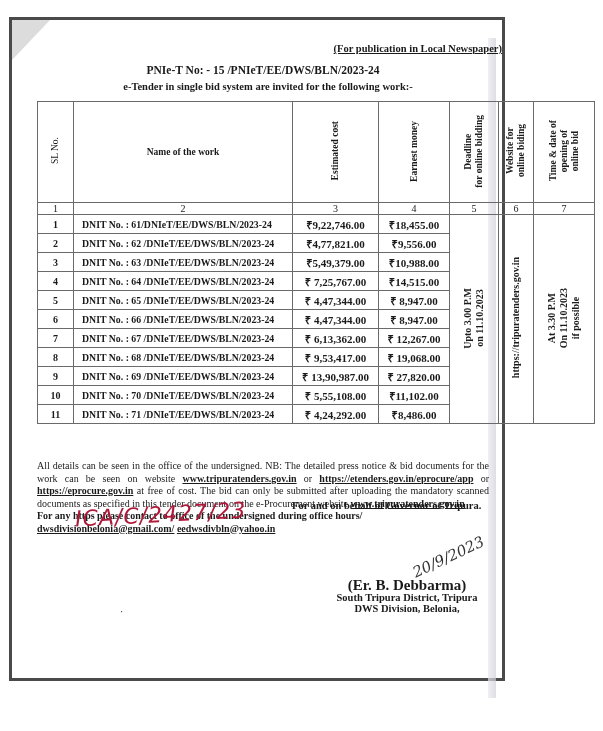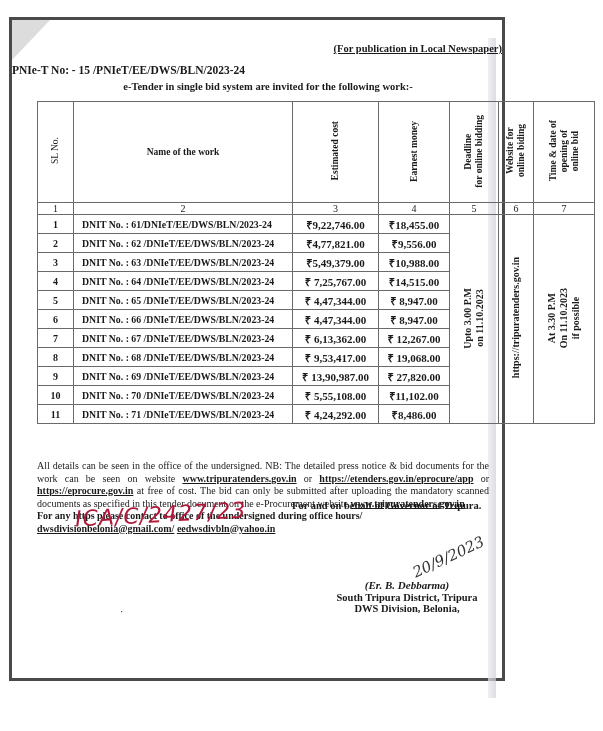--- a/index.html
+++ b/index.html
@@ -2,21 +2,21 @@
 <html><head>
 <meta charset="utf-8">
 <style>
   html, body { margin:0; padding:0; background:#ffffff; }
   body { width:603px; height:731px; position:relative; overflow:hidden; font-family:"Liberation Serif", serif; color:#1a1a1a; }
   .page { position:absolute; left:9px; top:17px; width:496px; height:664px; }
   .corner { position:absolute; left:0; top:0; width:0; height:0; border-top:40px solid #dcdcdc; border-right:38px solid transparent; }
   .right-shadow { position:absolute; right:6px; top:18px; width:8px; height:660px; background:linear-gradient(90deg,#e8e8ee,#cfcfd8); opacity:.7; }
   .hdr1 { position:absolute; left:0; width:100%; top:23px; text-align:right; font-weight:bold; font-size:10.5px; }
   .hdr1 span { text-decoration:underline; }
-  .hdr2 { position:absolute; left:0; width:100%; top:44px; font-weight:bold; font-size:11.5px; }
+  .hdr2 { position:absolute; left:6px; width:100%; top:44px; text-align:center; font-weight:bold; font-size:11.5px; }
   .hdr3 { position:absolute; left:11px; width:100%; top:61px; text-align:center; font-weight:bold; font-size:10.5px; }
 
   table.t { position:absolute; left:28px; top:84px; border-collapse:collapse; font-size:10px; font-weight:bold; }
   table.t td, table.t th { border:1px solid #6a6a6a; padding:0; }
   th.rot { height:100px; vertical-align:middle; }
   .vt { writing-mode:vertical-rl; transform:rotate(180deg); display:inline-block; line-height:11px; font-size:9.5px; font-weight:bold; text-align:center; white-space:pre-line; }
   th.name { font-size:9.5px; font-weight:bold; }
   tr.numrow td { height:11px; font-weight:normal; text-align:center; font-size:10px; }
   tr.data td { height:18px; }
   td.sl { text-align:center; width:35px; }
@@ -26,21 +26,21 @@
   td.merged { text-align:center; vertical-align:middle; }
   .mv { writing-mode:vertical-rl; transform:rotate(180deg); display:inline-block; font-size:10px; font-weight:bold; line-height:12px; text-align:center; white-space:pre-line; }
 
   .para { position:absolute; left:28px; top:398px; width:450px; font-size:10px; line-height:12.5px; text-align:justify; }
   .para a { color:#1a1a1a; font-weight:bold; text-decoration:underline; }
   .query { font-weight:bold; }
   .behalf { position:absolute; left:278px; top:500px; font-size:10.5px; font-weight:bold; }
   .handwrite { position:absolute; left:75px; top:498px; font-family:"DejaVu Sans", sans-serif; font-size:22px; color:#b01a3a; font-style:italic; letter-spacing:1px; transform:rotate(-3deg); }
   .signature { position:absolute; left:400px; top:545px; font-family:"DejaVu Serif", serif; font-style:italic; font-size:15px; color:#333; transform:rotate(-25deg); }
   .sigblock { position:absolute; left:326px; top:585px; width:160px; text-align:center; font-weight:bold; font-size:10.5px; line-height:11.5px; }
-  .sigblock .nm { font-style:italic; font-size:11px; }
+  .sigblock .nm { font-size:15px; }
   .dot { position:absolute; left:120px; top:606px; font-size:10px; }
 </style>
 </head>
 <body>
 
 <div class="page" style="border:3px solid #4a4a4a; box-sizing:border-box; background:#fff;">
   <div class="corner"></div>
   <div class="right-shadow"></div>
 
   <div class="hdr1"><span>(For publication in Local Newspaper)</span></div>

